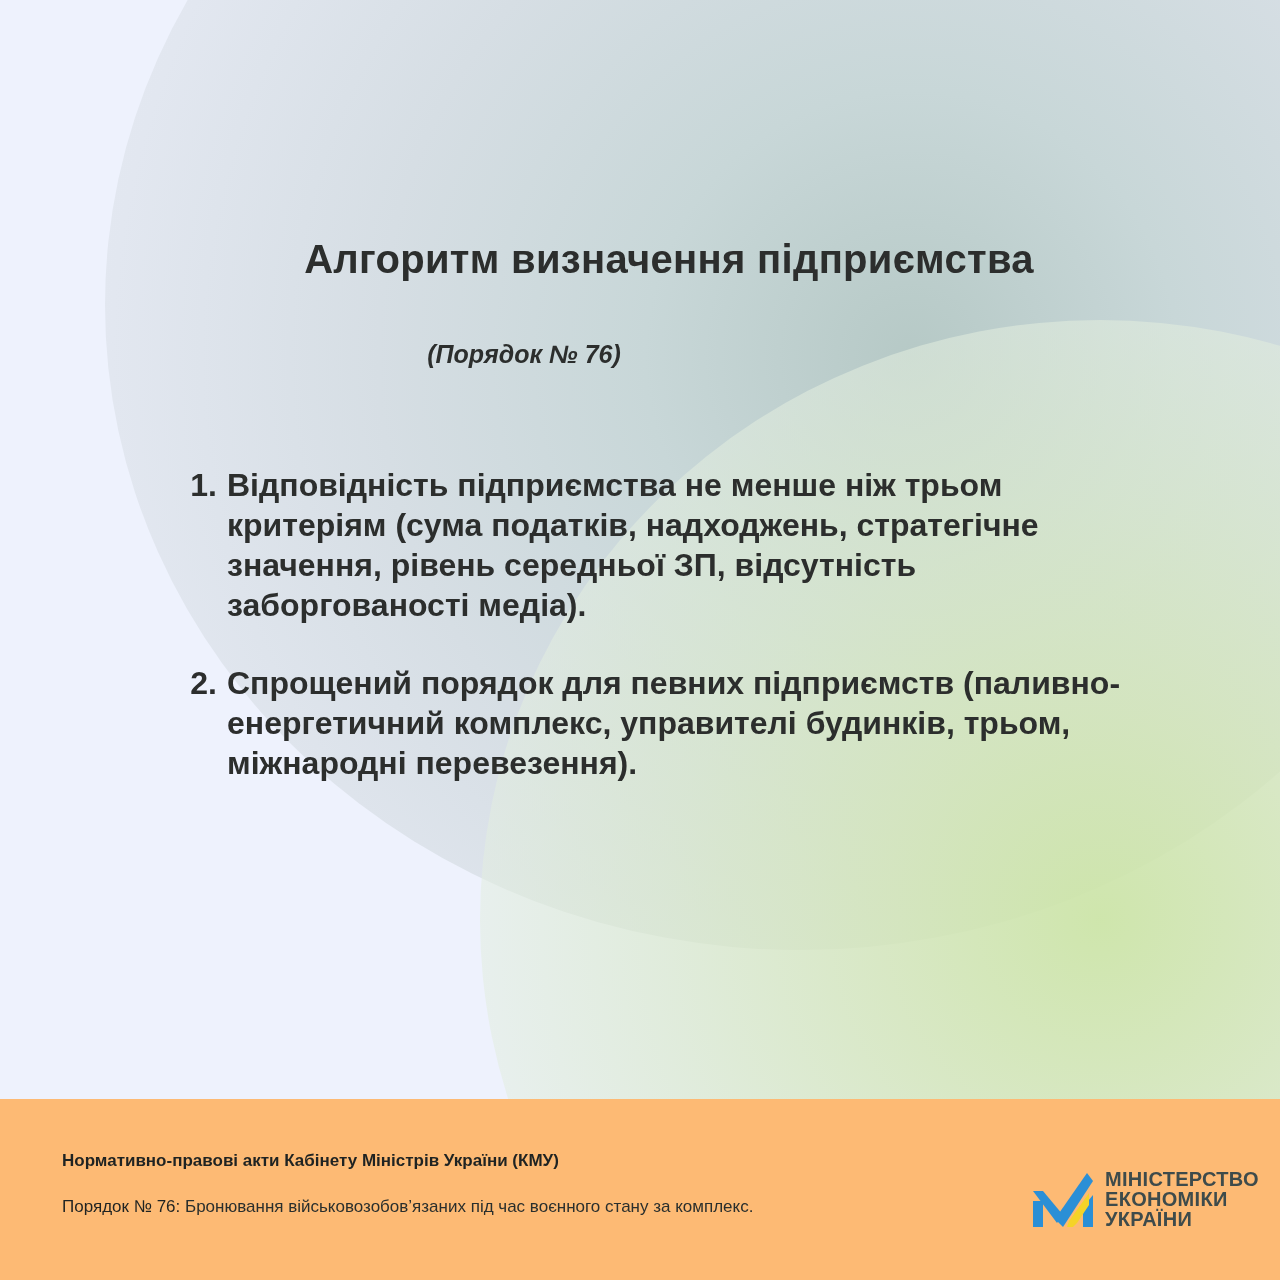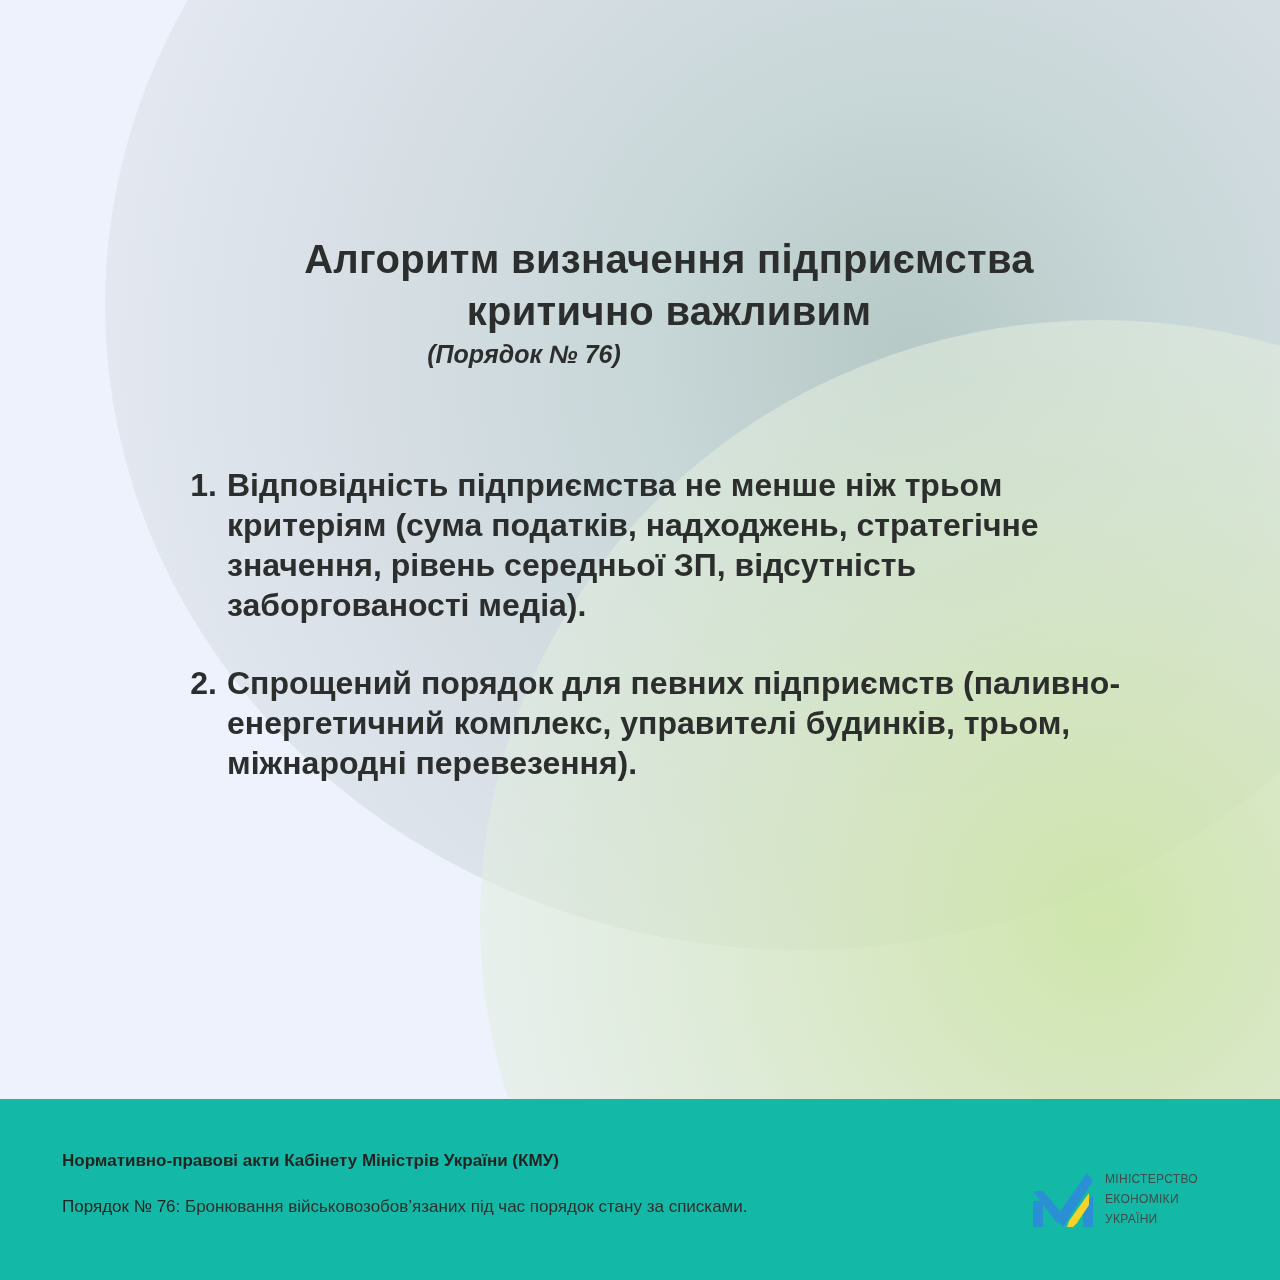--- a/index.html
+++ b/index.html
@@ -55,72 +55,71 @@
       font-weight: bold;
       font-size: 32px;
       line-height: 40px;
       color: #2c2e2d;
       margin-bottom: 38px;
     }
     .list-num { width: 47px; text-align: right; padding-right: 10px; flex-shrink: 0; }
     .list-text { flex: 1; }
     .footer {
       position: absolute; left: 0; top: 1099px; width: 1280px; height: 181px;
-      background: #14b8a6;
+      background: #fdba74;
     }
     .footer-heading {
       position: absolute; left: 62px; top: 52px;
       font-size: 17px; font-weight: bold; color: #1f2322;
     }
     .footer-note {
       position: absolute; left: 62px; top: 98px;
       font-size: 17px; color: #2a2f2d;
     }
     .footer-note b { font-weight: normal; color: #1f2322; }
     .logo {
       position: absolute; left: 1033px; top: 70px;
       display: flex; align-items: center;
     }
     .logo-mark { width: 60px; height: 56px; margin-right: 12px; }
     .logo-text {
-      font-weight: normal; font-size: 12px; line-height: 20px;
+      font-weight: bold; font-size: 20px; line-height: 20px;
       color: #3e4b4b; letter-spacing: 0.3px;
     }
   </style>
 </head>
 <body>
 
 <div class="bg-layer">
   <div class="circle-grey"></div>
   <div class="circle-green"></div>
 </div>
 
 <div class="content">
   <h1 class="title">
     <span>Алгоритм визначення підприємства</span><br>
-    <span>критично важливим</span>
   </h1>
   <div class="subtitle">(Порядок № 76)</div>
 
   <ol class="list">
     <li class="list-item">
       <span class="list-num">1.</span>
       <span class="list-text">Відповідність підприємства не менше ніж трьом критеріям (сума податків, надходжень, стратегічне значення, рівень середньої ЗП, відсутність заборгованості медіа).</span>
     </li>
     <li class="list-item">
       <span class="list-num">2.</span>
       <span class="list-text">Спрощений порядок для певних підприємств (паливно-енергетичний комплекс, управителі будинків, трьом, міжнародні перевезення).</span>
     </li>
   </ol>
 </div>
 
 <div class="footer">
   <div class="footer-heading">Нормативно-правові акти Кабінету Міністрів України (КМУ)</div>
   <div class="footer-note">
-    <b>Порядок № 76:</b><span> Бронювання військовозобов’язаних під час порядок стану за списками.</span>
+    <b>Порядок № 76:</b><span> Бронювання військовозобов’язаних під час воєнного стану за комплекс.</span>
   </div>
 
   <div class="logo">
     <svg class="logo-mark" viewBox="0 0 60 56">
 
       <polygon points="0,30 10,30 10,56 0,56" fill="#2b8fd6"></polygon>
 
       <polygon points="0,20 10,20 30,44 24,52" fill="#2b8fd6"></polygon>
 
       <polygon points="22,48 54,2 60,10 30,56" fill="#2b8fd6"></polygon>

